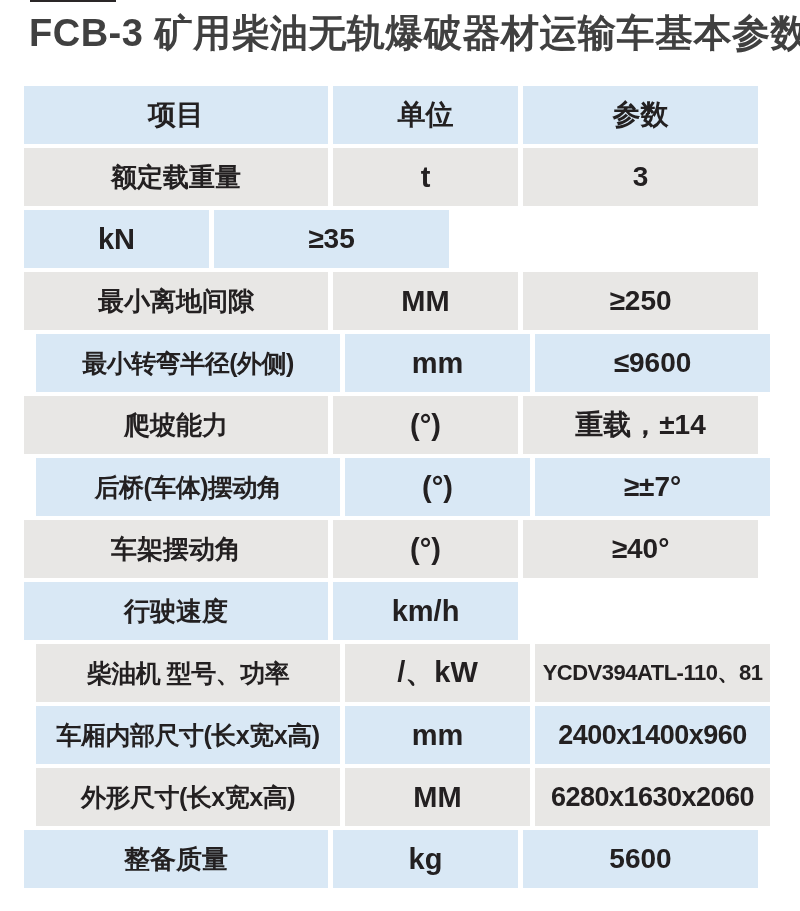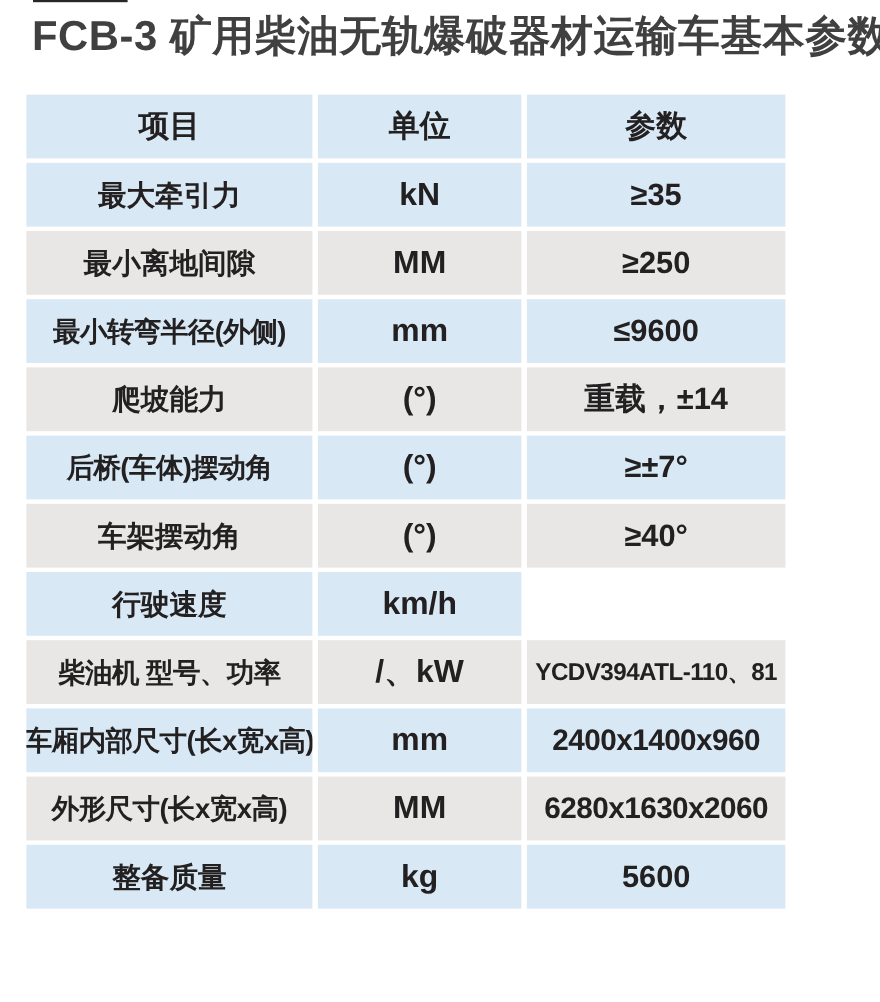--- a/index.html
+++ b/index.html
@@ -47,53 +47,57 @@
     height: 58px;
   }
 
   .cell {
     display: flex;
     align-items: center;
     justify-content: center;
     white-space: nowrap;
     overflow: hidden;
   }
-  .cell.c-item  { width: 260px; font-size: 26px; font-weight: 700; }
+  .cell.c-item  { width: 304px; font-size: 26px; font-weight: 700; }
   .cell.c-unit  { width: 185px; font-size: 29px; font-weight: 700; }
   .cell.c-value { width: 235px; font-size: 28px; font-weight: 600; }
 
   .row.header .cell { font-size: 28px; font-weight: 800; }
 
   .row.blue .cell { background: #d9e8f5; }
   .row.gray .cell { background: #e8e7e5; }
 
   .c-value.small-value { font-size: 22px; letter-spacing: -0.5px; }
   .c-value.mid-value   { font-size: 27px; letter-spacing: -0.5px; }
-  .c-item.long-label   { font-size: 25px; letter-spacing: -0.5px; }
+  .c-item.long-label   { font-size: 25px; letter-spacing: -0.5px; margin-left: 12px; }
 </style>
 </head>
 <body>
 
 <div class="page">
 
   <div class="top-artifact"></div>
 
   <h1 class="page-title">FCB-3 矿用柴油无轨爆破器材运输车基本参数</h1>
 
   <div class="spec-table">
 
     <div class="row header blue">
       <div class="cell c-item">项目</div>
       <div class="cell c-unit">单位</div>
       <div class="cell c-value">参数</div>
     </div>
 
+    <div class="row gray">
+      <div class="cell c-item">额定载重量</div>
+      <div class="cell c-unit">t</div>
+      <div class="cell c-value">3</div>
+    </div>
 
     <div class="row blue">
-      <div class="cell c-item">最大牵引力</div>
       <div class="cell c-unit">kN</div>
       <div class="cell c-value">≥35</div>
     </div>
 
     <div class="row gray">
       <div class="cell c-item">最小离地间隙</div>
       <div class="cell c-unit">MM</div>
       <div class="cell c-value">≥250</div>
     </div>
 

